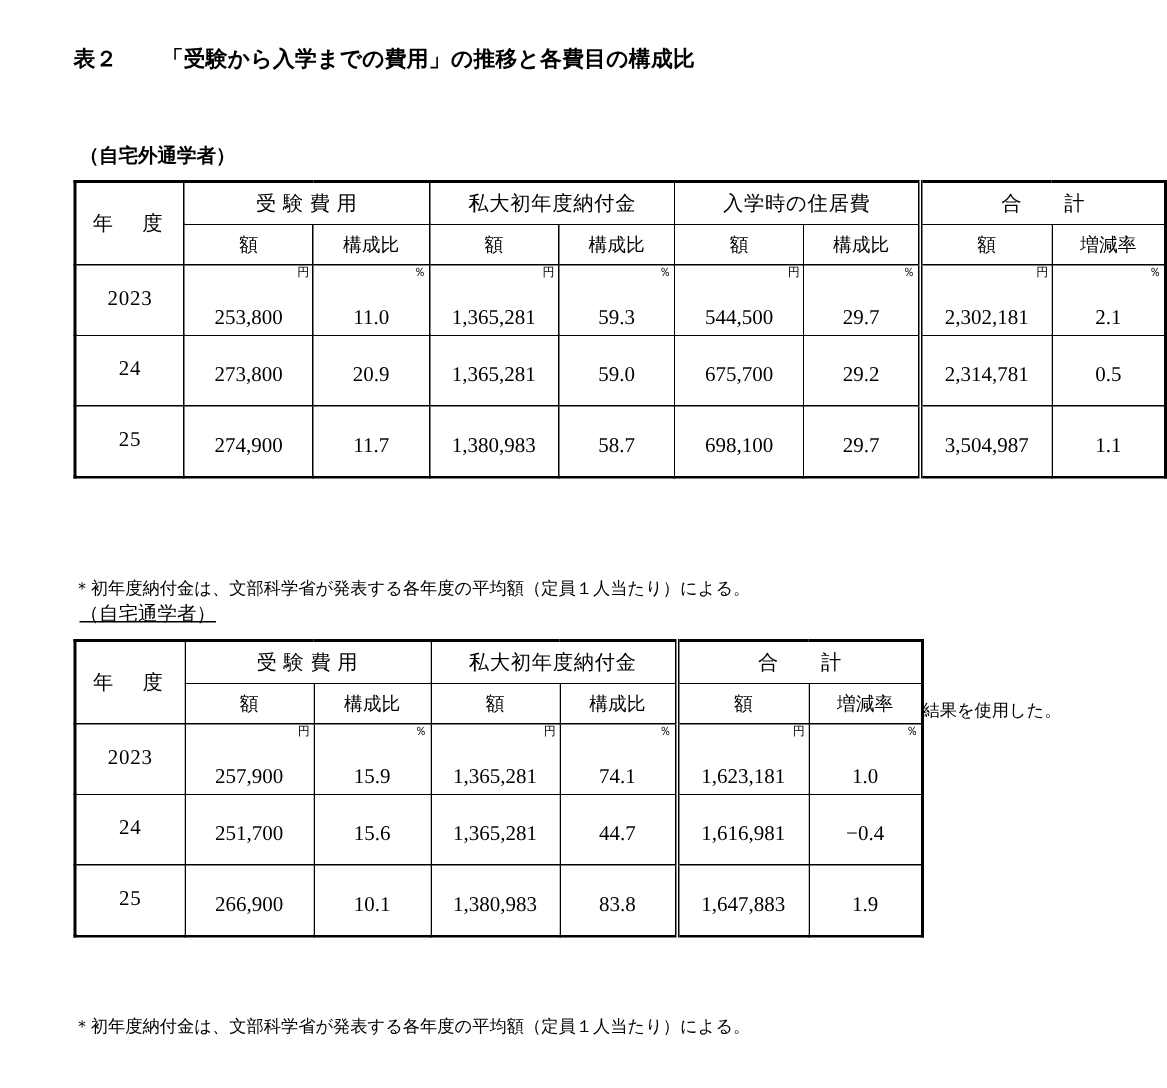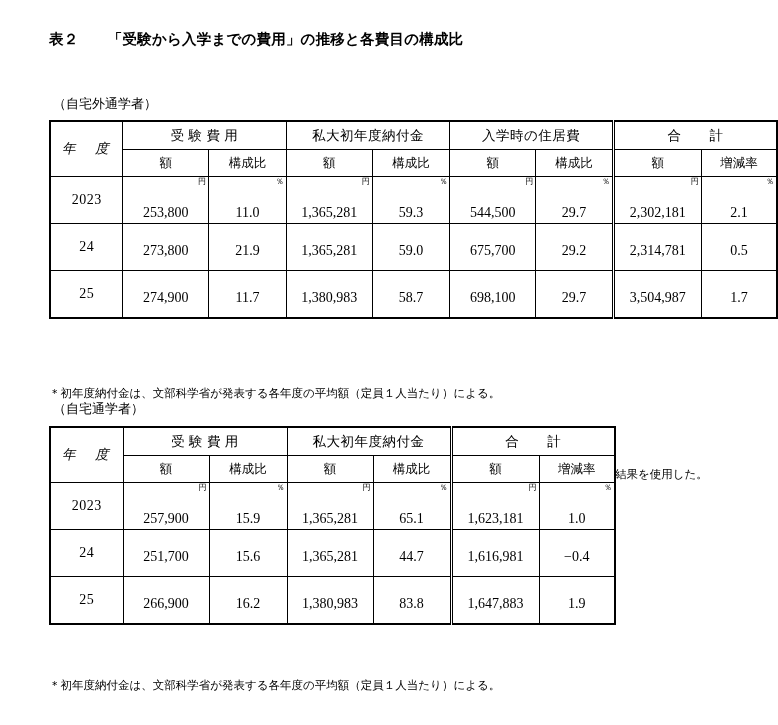--- a/index.html
+++ b/index.html
@@ -34,22 +34,22 @@
     letter-spacing: 0.2px;
     white-space: pre;
   }
 
   
   .section-caption {
     position: absolute;
     font-size: 13px;
     white-space: pre;
   }
-  #caption-1 { left: 53px; top: 95px; }
-  #caption-2 { left: 53px; top: 400px; }
+  #caption-1 { left: 53px; top: 95px; font-weight: bold; }
+  #caption-2 { left: 53px; top: 400px; text-decoration: underline; }
 
   
   .table-block {
     position: absolute;
   }
   #table-block-1 { left: 49px; top: 120px; }
   #table-block-2 { left: 49px; top: 426px; }
 
   table.cost-table {
     border-collapse: collapse;
@@ -83,21 +83,20 @@
     font-size: 13.5px;
     letter-spacing: 0.5px;
   }
   th.sub-head {
     height: 26px;
     font-size: 12.5px;
   }
   th.year-head {
     font-size: 13.5px;
     letter-spacing: 3px;
-    font-style: italic;
   }
 
   td.data {
     height: 46px;
     font-size: 14px;
     padding-right: 6px;
     text-align: right;
   }
   td.year {
     height: 46px;
@@ -209,21 +208,21 @@
             <span class="unit">％</span>
             <span class="val">2.1</span>
           </td>
         </tr>
         <tr>
           <td class="year">24</td>
           <td class="data">
               <span class="val">273,800</span>
             </td>
           <td class="data">
-              <span class="val">21.9</span>
+              <span class="val">20.9</span>
             </td>
           <td class="data">
               <span class="val">1,365,281</span>
             </td>
           <td class="data">
               <span class="val">59.0</span>
             </td>
           <td class="data">
               <span class="val">675,700</span>
             </td>
@@ -254,21 +253,21 @@
           <td class="data">
               <span class="val">698,100</span>
             </td>
           <td class="data">
               <span class="val">29.7</span>
             </td>
           <td class="data sep-left">
               <span class="val">3,504,987</span>
             </td>
           <td class="data">
-              <span class="val">1.7</span>
+              <span class="val">1.1</span>
             </td>
         </tr>
       </tbody>
     </table>
   </div>
 
   <div class="notes" id="notes-1">
     <span class="note-line">＊初年度納付金は、文部科学省が発表する各年度の平均額（定員１人当たり）による。</span>
     <span class="note-line">＊2021年度より文部科学省の「私立大学等の学生納付金等調査」は隔年実施のため、2024年度は2023年度調査結果を使用した。</span>
   </div>
@@ -312,21 +311,21 @@
           <td class="data firstrow">
             <span class="unit">％</span>
             <span class="val">15.9</span>
           </td>
           <td class="data firstrow">
             <span class="unit">円</span>
             <span class="val">1,365,281</span>
           </td>
           <td class="data firstrow">
             <span class="unit">％</span>
-            <span class="val">65.1</span>
+            <span class="val">74.1</span>
           </td>
           <td class="data firstrow sep-left">
             <span class="unit">円</span>
             <span class="val">1,623,181</span>
           </td>
           <td class="data firstrow">
             <span class="unit">％</span>
             <span class="val">1.0</span>
           </td>
         </tr>
@@ -350,21 +349,21 @@
           <td class="data">
               <span class="val">−0.4</span>
             </td>
         </tr>
         <tr>
           <td class="year">25</td>
           <td class="data">
               <span class="val">266,900</span>
             </td>
           <td class="data">
-              <span class="val">16.2</span>
+              <span class="val">10.1</span>
             </td>
           <td class="data">
               <span class="val">1,380,983</span>
             </td>
           <td class="data">
               <span class="val">83.8</span>
             </td>
           <td class="data sep-left">
               <span class="val">1,647,883</span>
             </td>

